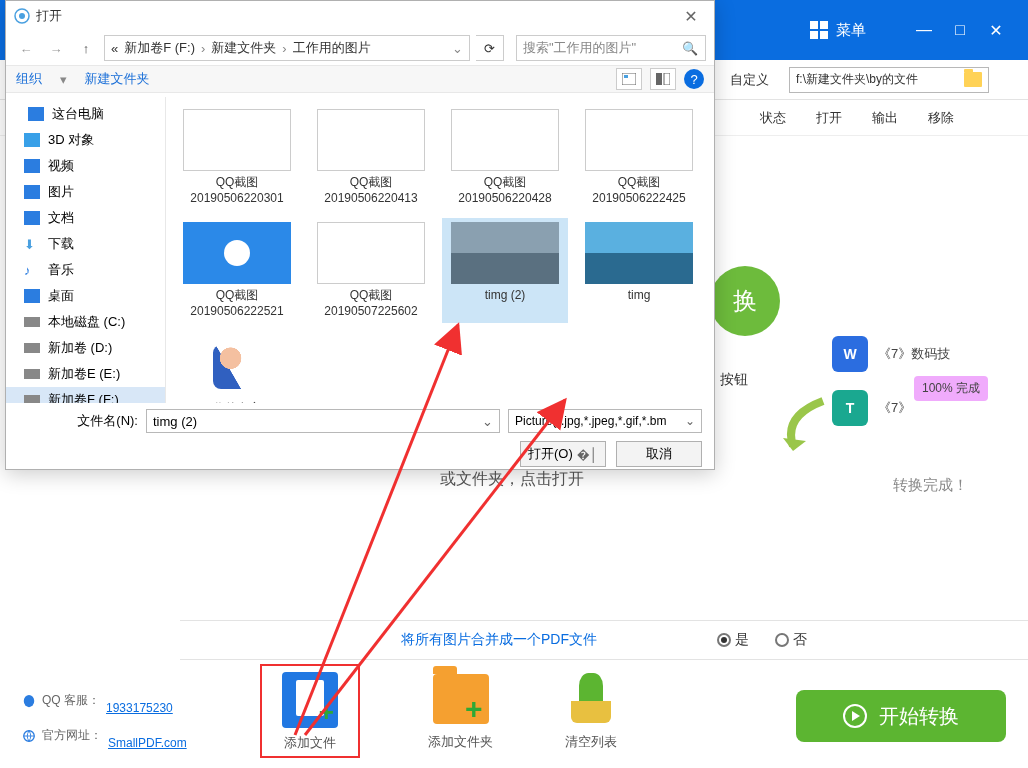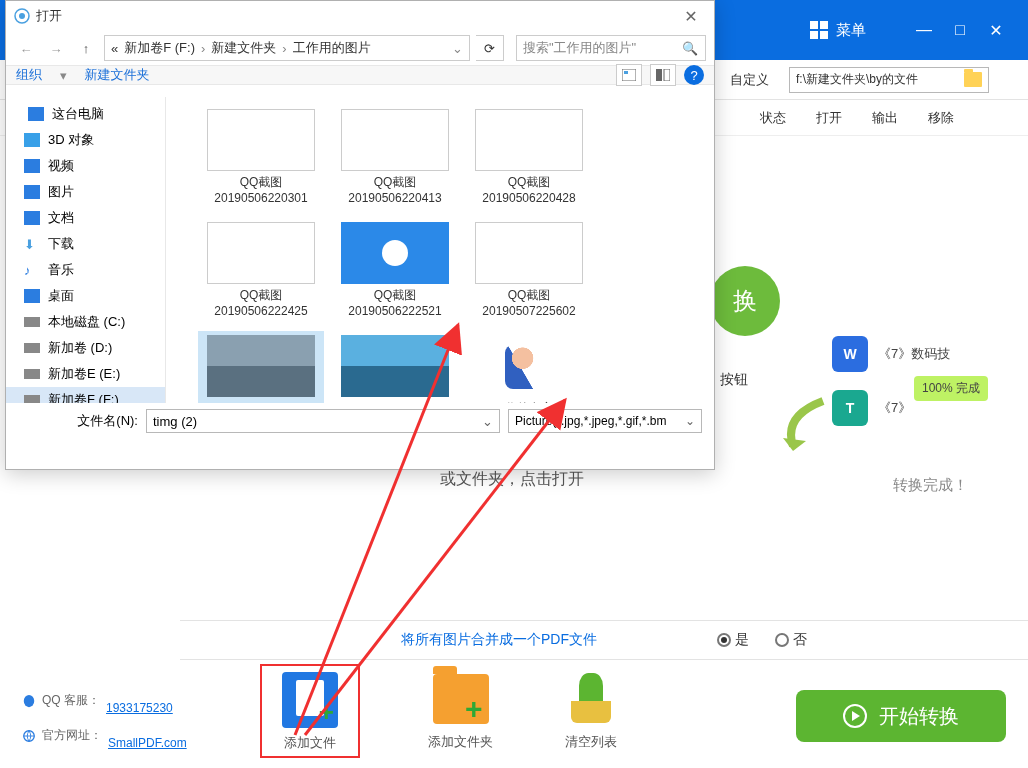--- a/index.html
+++ b/index.html
@@ -18,21 +18,21 @@
 .bg-headers { height: 36px; display: flex; align-items: center; font-size: 13px; color: #333; padding-left: 760px; gap: 30px; border-bottom: 1px solid #eee; }
 
 .bg-main { position: absolute; top: 136px; left: 180px; right: 0; bottom: 150px; }
 .bg-convert-circle { position: absolute; left: 530px; top: 130px; width: 70px; height: 70px; border-radius: 50%; background: #6dbb3c; color: #fff; display: flex; align-items: center; justify-content: center; font-size: 24px; }
 .bg-center-text { position: absolute; left: 260px; top: 330px; font-size: 16px; color: #555; line-height: 1.6; }
 .bg-clickbtn-text { position: absolute; left: 540px; top: 235px; font-size: 14px; color: #333; }
 
 .bg-right-panel { position: absolute; right: 26px; top: 200px; width: 170px; }
 .bg-r-item { display: flex; align-items: center; gap: 10px; margin-bottom: 18px; font-size: 13px; color: #444; }
 .bg-r-icon { width: 36px; height: 36px; border-radius: 6px; display: flex; align-items:center; justify-content:center; color:#fff; font-weight:bold; font-size:14px;}
-.bg-r-check { position: absolute; right: 14px; top: 40px; background: #bef264; border-radius: 4px; padding: 4px 8px; font-size: 12px; color: #444; }
+.bg-r-check { position: absolute; right: 14px; top: 40px; background: #f0abfc; border-radius: 4px; padding: 4px 8px; font-size: 12px; color: #444; }
 .bg-arrow-curve { position: absolute; right: 200px; top: 260px; width: 50px; height: 60px; }
 .bg-done-text { position: absolute; right: 60px; top: 340px; font-size: 15px; color: #888; }
 
 .bg-bottom-opt { position: absolute; bottom: 108px; left: 180px; right: 0; height: 40px; border-top: 1px solid #e3e3e3; border-bottom: 1px solid #e3e3e3; display: flex; align-items: center; justify-content: center; gap: 60px; font-size: 14px; color: #0a6de0; }
 .bg-bottom-opt .radios { color: #333; display: flex; gap: 26px; margin-left: 60px;}
 .radio { width:14px; height:14px; border-radius:50%; border:2px solid #777; display:inline-block; vertical-align:middle; margin-right:4px; position:relative;}
 .radio.checked::after { content:""; position:absolute; top:2px; left:2px; width:6px; height:6px; border-radius:50%; background:#333;}
 
 .bg-actions { position: absolute; bottom: 10px; left: 180px; right: 0; height: 95px; display: flex; align-items: center; gap: 68px; padding-left: 80px; }
 .bg-act { display: flex; flex-direction: column; align-items: center; gap: 6px; font-size: 13px; color: #555; cursor: pointer; }
@@ -53,26 +53,26 @@
 .dlg-titlebar .dlg-icon { width:16px; height:16px; margin-right:6px; display:inline-block;}
 .dlg-titlebar .close { margin-left: auto; width: 30px; text-align: center; cursor: pointer; font-size: 16px; color: #666; }
 .dlg-nav { height: 34px; display: flex; align-items: center; padding: 0 8px; gap: 6px; font-size: 13px; color: #333; }
 .dlg-nav .navbtn { width: 24px; height: 24px; display: flex; align-items: center; justify-content: center; color: #999; cursor: pointer; }
 .dlg-nav .navbtn.dark { color: #444; }
 .dlg-nav .crumb { flex: 1; height: 26px; border: 1px solid #ccc; display: flex; align-items: center; padding: 0 6px; gap: 2px; overflow:hidden;}
 .dlg-nav .crumb .seg { padding: 0 4px; cursor: pointer; white-space:nowrap;}
 .dlg-nav .crumb .sep { color: #888; }
 .dlg-nav .refresh { width: 28px; height:26px; border:1px solid #ccc; border-left:none; display:flex;align-items:center;justify-content:center; cursor:pointer;}
 .dlg-nav .search { width: 190px; height: 26px; border: 1px solid #ccc; display: flex; align-items: center; padding: 0 6px; color: #888; margin-left: 6px; }
-.dlg-toolbar { height: 20px; border-top: 1px solid #e8e8e8; border-bottom: 1px solid #e8e8e8; background: #f7f7f7; display: flex; align-items: center; padding: 0 10px; font-size: 13px; gap: 18px; color: #1a6fd8; }
+.dlg-toolbar { height: 28px; border-top: 1px solid #e8e8e8; border-bottom: 1px solid #e8e8e8; background: #f7f7f7; display: flex; align-items: center; padding: 0 10px; font-size: 13px; gap: 18px; color: #1a6fd8; }
 .dlg-toolbar .right { margin-left: auto; display: flex; gap: 8px; align-items: center; }
 .dlg-toolbar .tbtn { width:26px; height:22px; border:1px solid #ccc; background:#fff; cursor:pointer; display:flex; align-items:center; justify-content:center;}
 .help { width:20px; height:20px; border-radius:50%; background:#0a6de0; color:#fff; display:flex; align-items:center; justify-content:center; font-size:13px; cursor:pointer;}
 
-.dlg-body { position: absolute; top: 96px; bottom: 66px; left: 0; right: 0; display: flex; gap: 24px; }
+.dlg-body { position: absolute; top: 96px; bottom: 66px; left: 0; right: 0; display: flex; }
 .dlg-tree { width: 160px; border-right: 1px solid #e8e8e8; overflow: auto; font-size: 13px; padding-top:4px;}
 .dlg-tree .titem { height: 26px; display: flex; align-items: center; padding-left: 22px; gap: 8px; cursor: pointer; }
 .dlg-tree .titem.sub { padding-left: 18px; }
 .dlg-tree .titem.sel { background: #d8e7f7; }
 .ticon { width: 16px; height: 14px; flex-shrink:0; }
 .ticon.pc { background:#2b7de0;}
 .ticon.d3 { background:#38a0e8;}
 .ticon.vid { background:#2b7de0;}
 .ticon.img { background:#2b7de0;}
 .ticon.doc { background:#2b7de0;}
@@ -367,20 +367,27 @@
       <span class="lbl">文件名(N):</span>
       <div class="inp">
         <span>timg (2)</span>
         <span style="color:#666">⌄</span>
       </div>
       <div class="sel">
         <span>Picture(*.jpg,*.jpeg,*.gif,*.bm</span>
         <span style="color:#666">⌄</span>
       </div>
     </div>
+    <div class="dlg-btns">
+      <div class="btn">
+          <span>打开(O)</span> 
+          <span style="margin-left:4px;color:#666">�│</span>
+        </div>
+      <div class="btn">取消</div>
+    </div>
   </div>
 </div>
 
 <svg class="arrow-svg" style="left:0;top:0" width="1028" height="768">
   <defs>
       <marker id="ah" markerWidth="12" markerHeight="12" refX="9" refY="5" orient="auto">
         <path d="M0 0 L10 5 L0 10 Z" fill="#f03030"></path>
       </marker>
     </defs>
   <line x1="295" y1="735" x2="458" y2="325" stroke="#f03030" stroke-width="3" marker-end="url(#ah)"></line>

